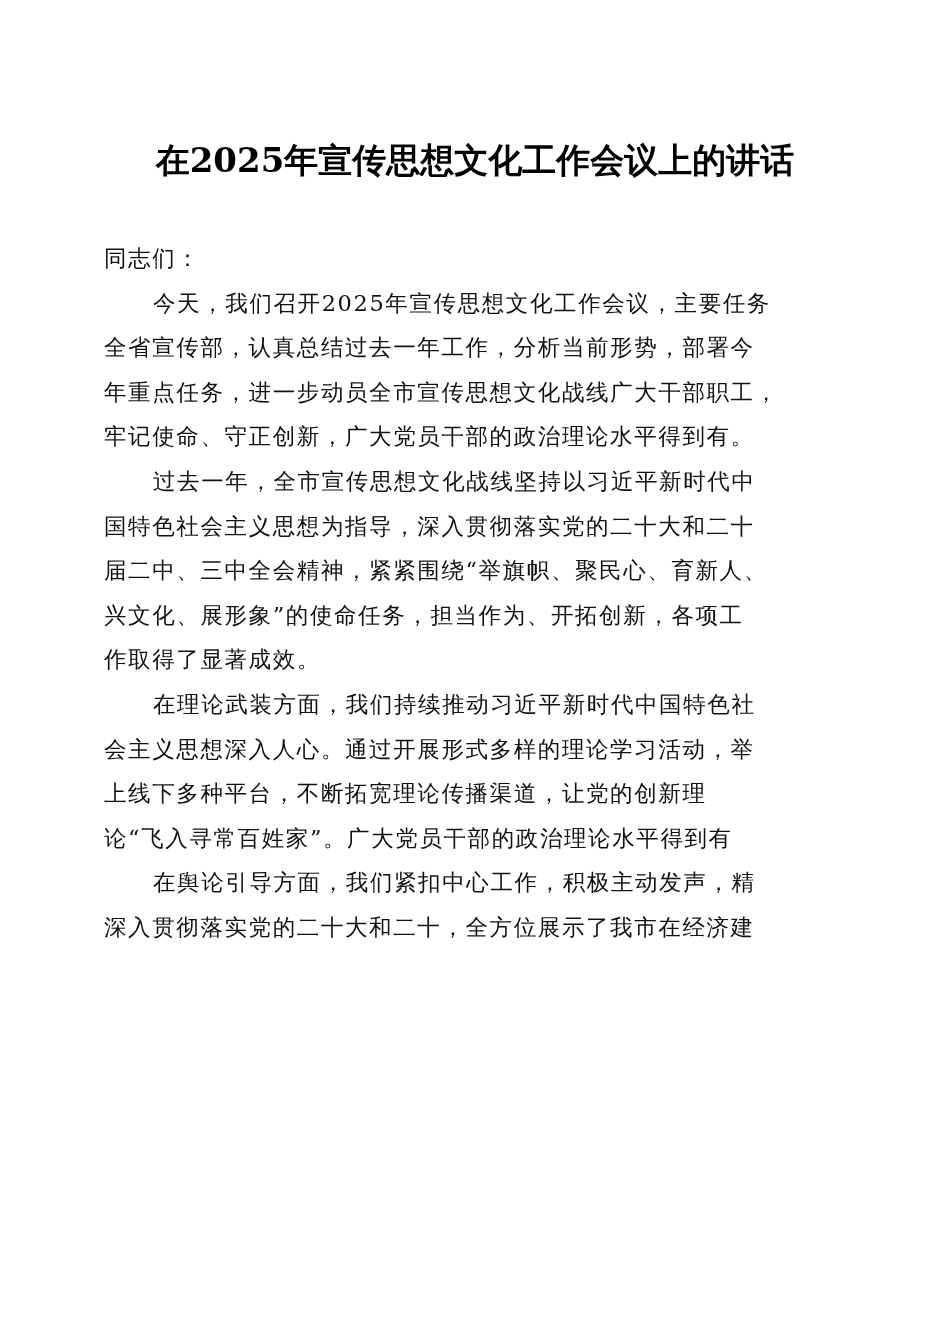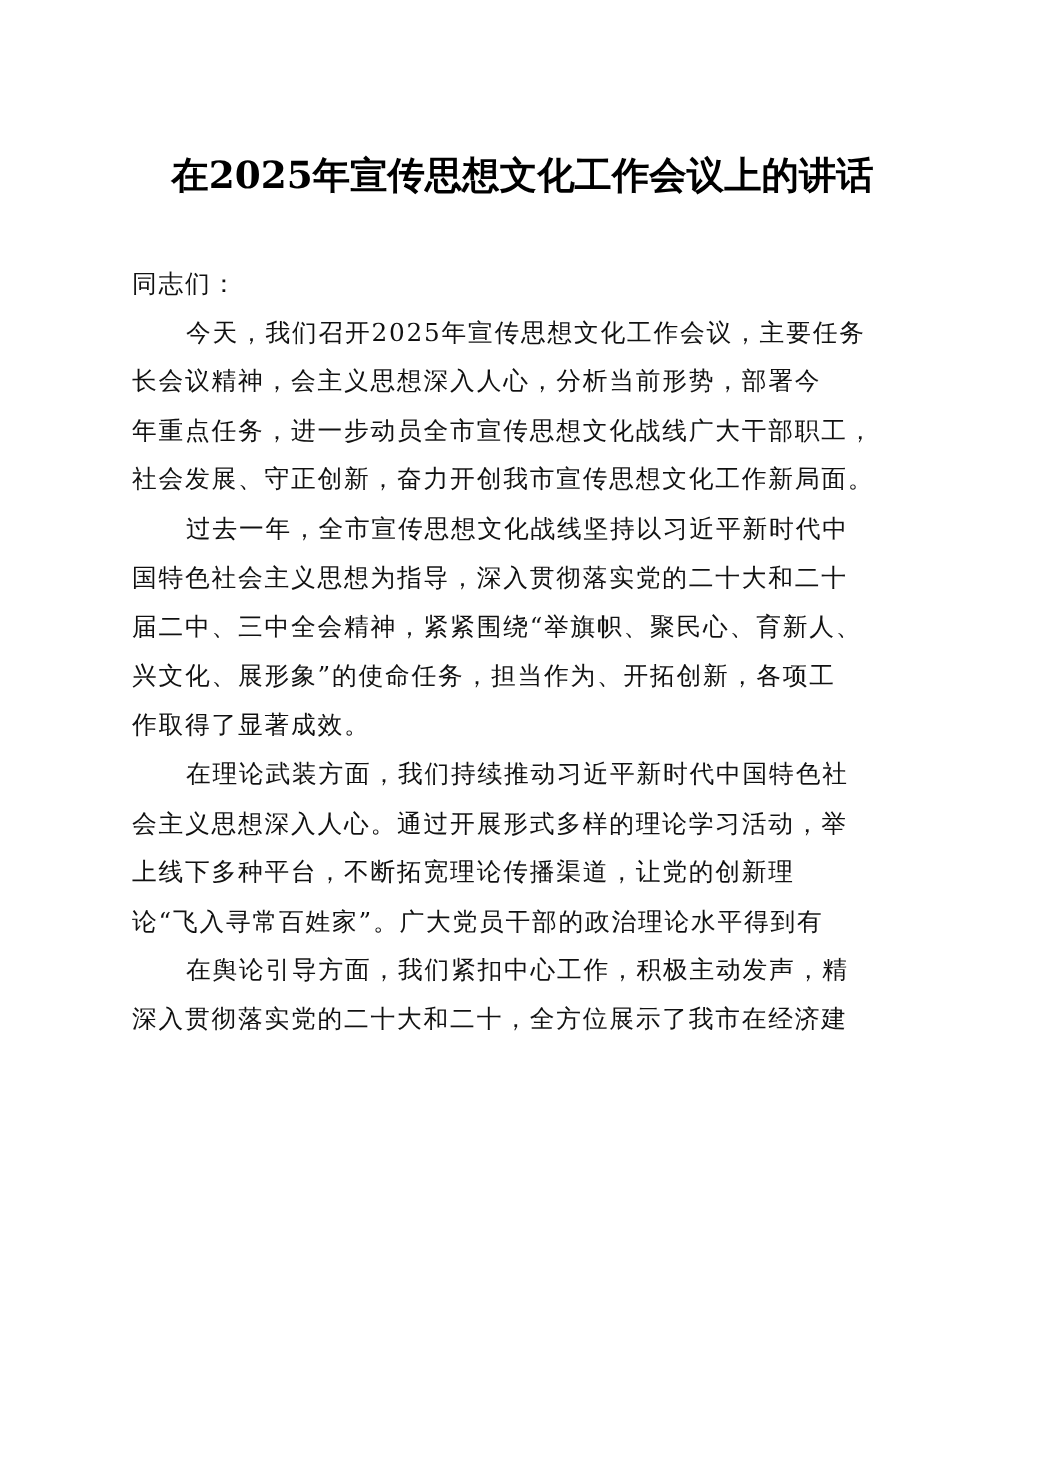--- a/index.html
+++ b/index.html
@@ -6,41 +6,41 @@
     body { width: 950px; height: 1344px; position: relative; overflow: hidden; }
     .page { position: absolute; left: 0; top: 0; width: 950px; height: 1344px; background: #ffffff; }
     .title {
       position: absolute; left: 0; top: 136px; width: 950px;
       text-align: center;
       font-family: "DejaVu Serif", "Liberation Serif", serif;
       font-weight: bold; font-size: 34px; color: #000;
       letter-spacing: 0px; line-height: 48px;
     }
     .body {
-      position: absolute; left: 120px; top: 236px; width: 720px;
+      position: absolute; left: 104px; top: 236px; width: 720px;
       font-family: "DejaVu Serif", "Liberation Serif", serif;
       font-size: 22.5px; color: #111;
       line-height: 44.6px;
     }
     .line { white-space: nowrap; height: 44.6px; letter-spacing: 1.6px; }
     .line.indent { padding-left: 49px; }
   </style>
 </head>
 <body>
 
 <div class="page">
   <div class="title">在2025年宣传思想文化工作会议上的讲话</div>
 
   <div class="body">
     <div class="line">同志们：</div>
 
     <div class="line indent">今天，我们召开2025年宣传思想文化工作会议，主要任务</div>
-    <div class="line">长会议精神，会主义思想深入人心，分析当前形势，部署今</div>
+    <div class="line">全省宣传部，认真总结过去一年工作，分析当前形势，部署今</div>
     <div class="line">年重点任务，进一步动员全市宣传思想文化战线广大干部职工，</div>
-    <div class="line">社会发展、守正创新，奋力开创我市宣传思想文化工作新局面。</div>
+    <div class="line">牢记使命、守正创新，广大党员干部的政治理论水平得到有。</div>
 
     <div class="line indent">过去一年，全市宣传思想文化战线坚持以习近平新时代中</div>
     <div class="line">国特色社会主义思想为指导，深入贯彻落实党的二十大和二十</div>
     <div class="line">届二中、三中全会精神，紧紧围绕“举旗帜、聚民心、育新人、</div>
     <div class="line">兴文化、展形象”的使命任务，担当作为、开拓创新，各项工</div>
     <div class="line">作取得了显著成效。</div>
 
     <div class="line indent">在理论武装方面，我们持续推动习近平新时代中国特色社</div>
     <div class="line">会主义思想深入人心。通过开展形式多样的理论学习活动，举</div>
     <div class="line">上线下多种平台，不断拓宽理论传播渠道，让党的创新理</div>

